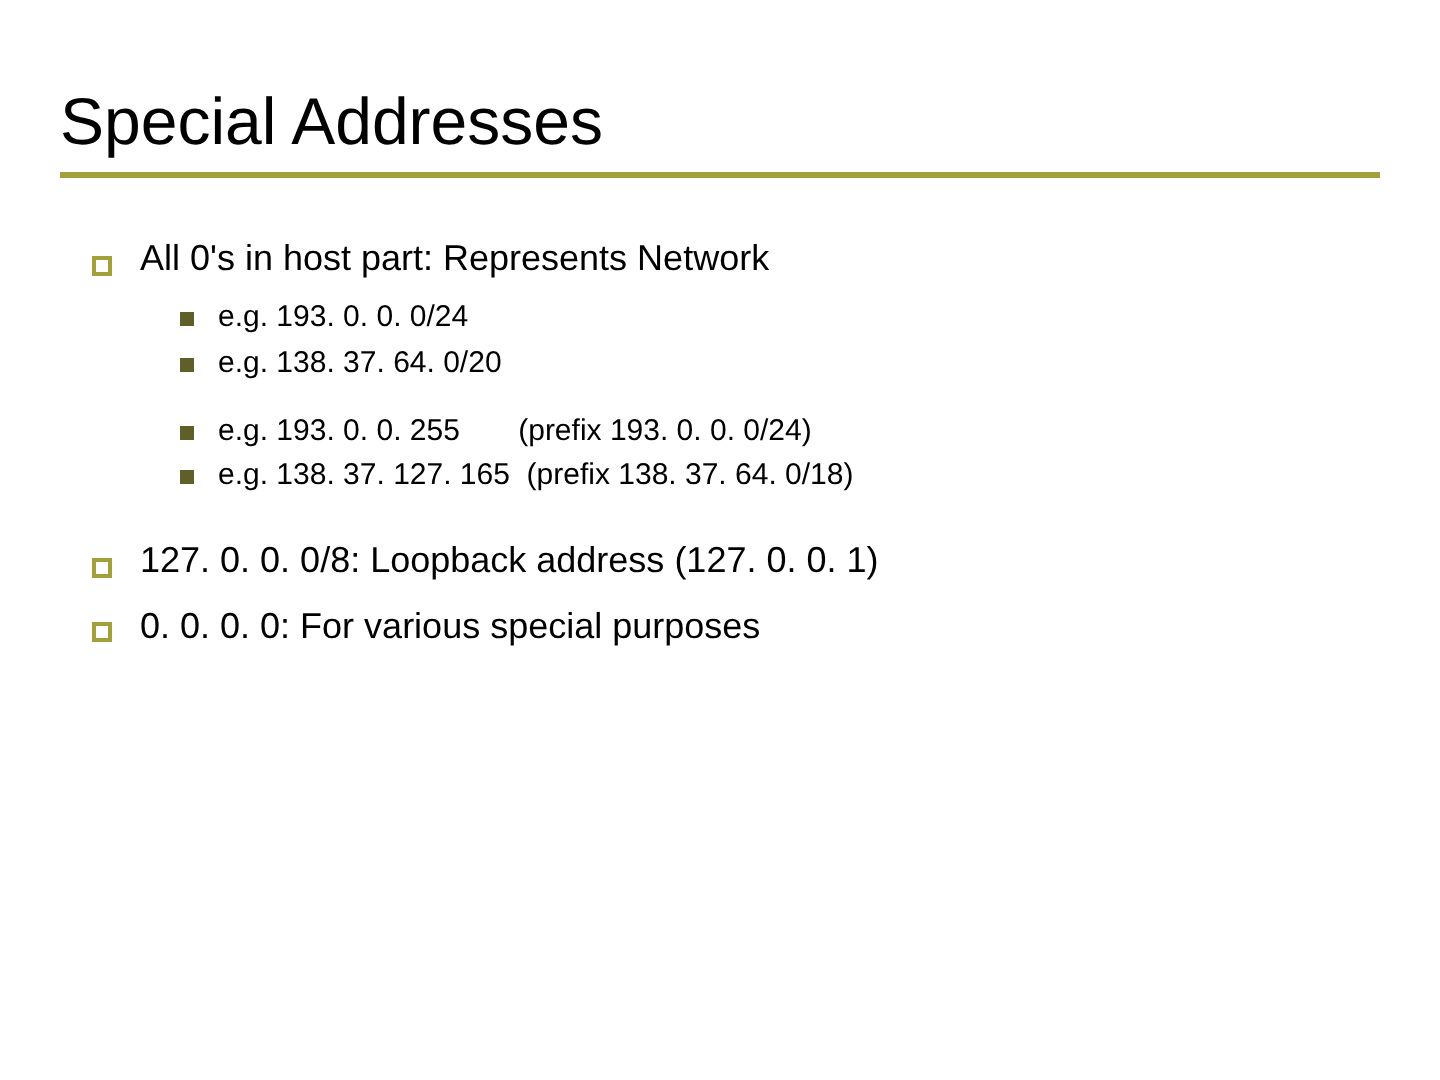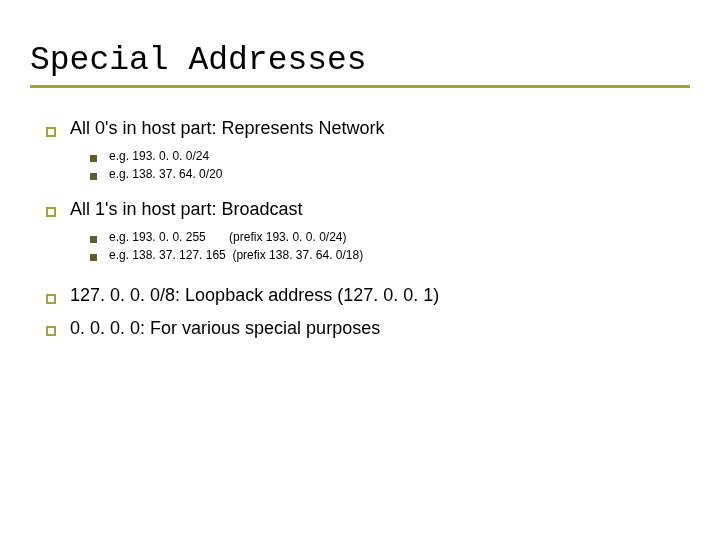--- a/index.html
+++ b/index.html
@@ -13,21 +13,20 @@
     position: relative;
   }
   .title {
     font-size: 33px;
     font-weight: normal;
     color: #000000;
     letter-spacing: 0px;
     padding-bottom: 6px;
     border-bottom: 3px solid #a2a03b;
     margin-bottom: 28px;
-    font-family: Liberation Mono, monospace;
   }
   .content {
     padding-left: 16px;
     font-size: 18px;
     line-height: 1.35;
   }
   .l1 {
     display: flex;
     align-items: center;
     margin-bottom: 8px;
@@ -45,21 +44,21 @@
     flex: 1;
   }
   .sub {
     padding-left: 44px;
     margin-top: 2px;
     margin-bottom: 14px;
   }
   .l2 {
     display: flex;
     align-items: flex-start;
-    font-size: 12px;
+    font-size: 15px;
     margin-bottom: 2px;
   }
   .l2 .bullet-fs {
     width: 7px;
     height: 7px;
     background: #5f5f2a;
     margin-top: 7px;
     margin-right: 12px;
     flex: 0 0 auto;
   }
@@ -84,24 +83,20 @@
     <div class="l2">
       <div class="bullet-fs"></div>
       <div class="txt">e.g. 193. 0. 0. 0/24</div>
     </div>
     <div class="l2">
       <div class="bullet-fs"></div>
       <div class="txt">e.g. 138. 37. 64. 0/20</div>
     </div>
   </div>
 
-  <div class="l1">
-    <div class="bullet-sq"></div>
-    <div class="txt">All 1's in host part:    Broadcast</div>
-  </div>
   <div class="sub">
     <div class="l2">
       <div class="bullet-fs"></div>
       <div class="txt">e.g. 193. 0. 0. 255       (prefix 193. 0. 0. 0/24)</div>
     </div>
     <div class="l2">
       <div class="bullet-fs"></div>
       <div class="txt">e.g. 138. 37. 127. 165  (prefix 138. 37. 64. 0/18)</div>
     </div>
   </div>

